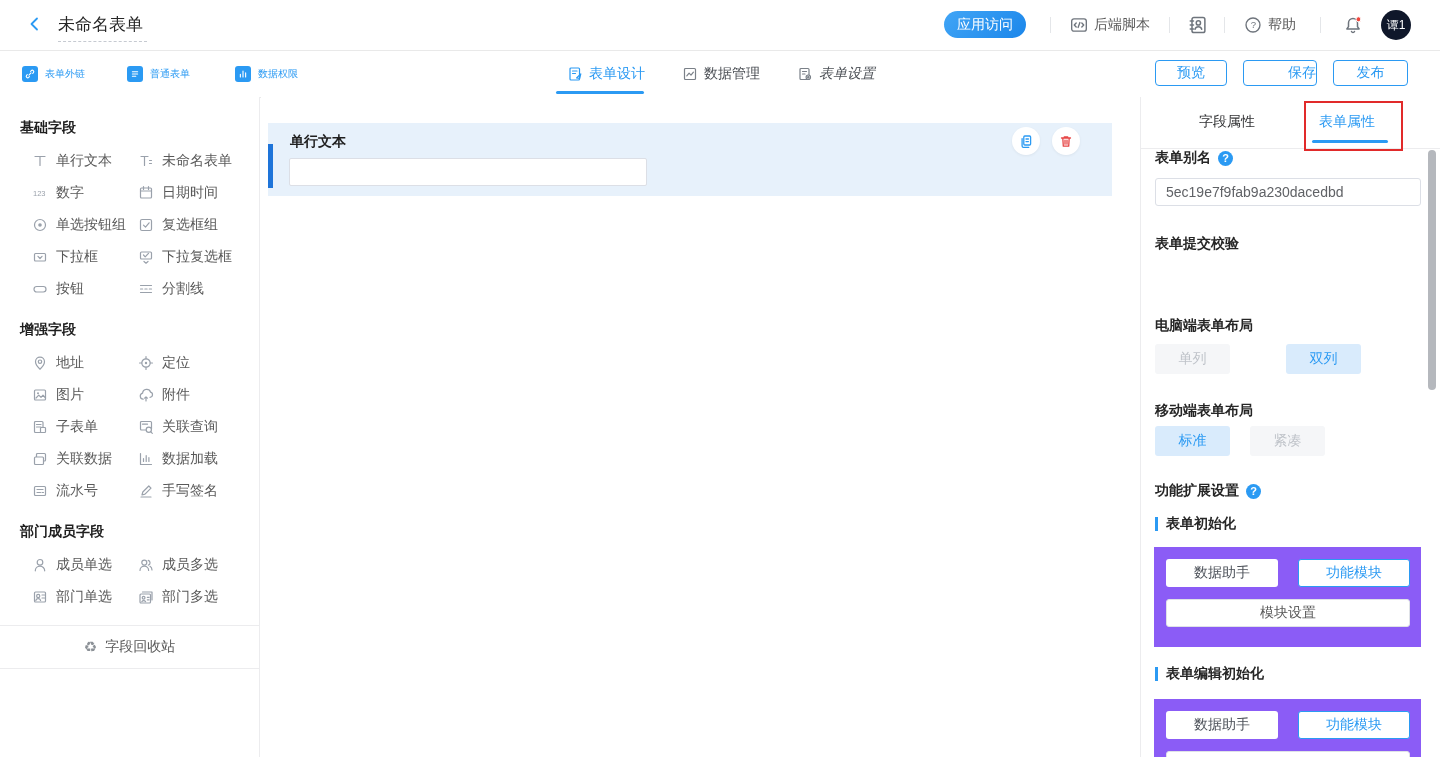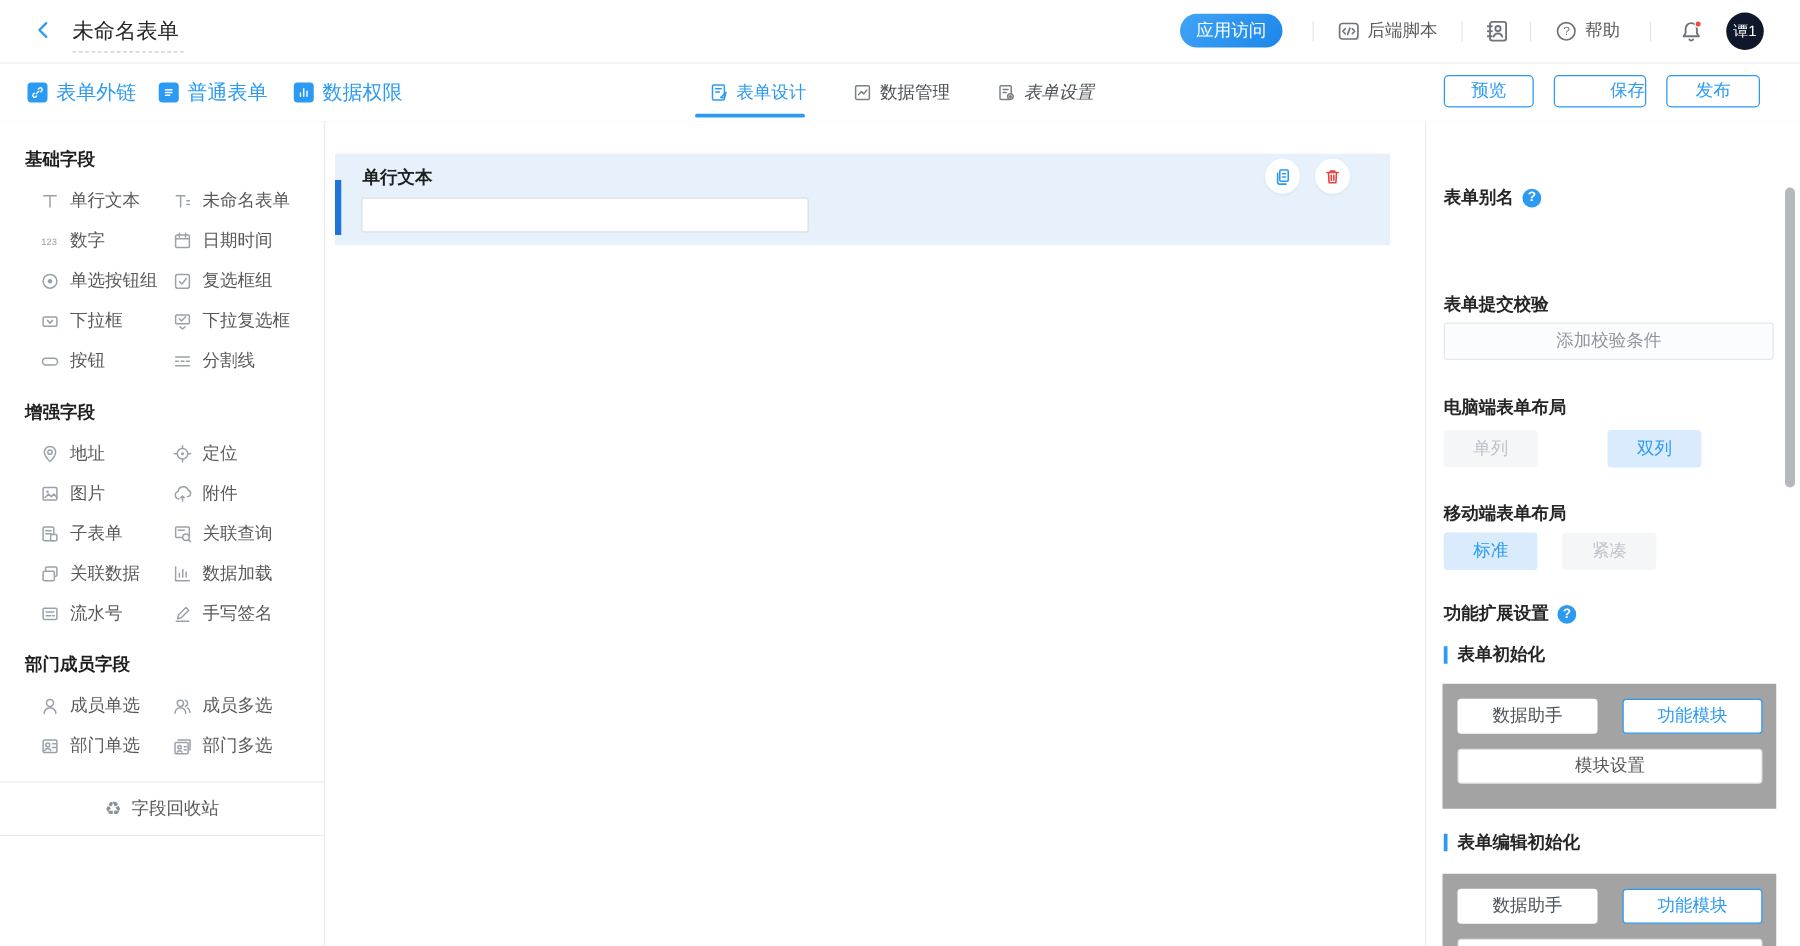--- a/index.html
+++ b/index.html
@@ -27,21 +27,21 @@
   .top-item{position:absolute;top:0;height:50px;display:flex;align-items:center;gap:6px;
             font-size:14px;color:#595959;cursor:pointer;}
   .top-ic{width:18px;height:18px;fill:none;stroke:#6e747c;stroke-width:1.2;stroke-linecap:round;stroke-linejoin:round;}
   .avatar{position:absolute;left:1381px;top:10px;width:30px;height:30px;border-radius:50%;
           background:#0f172a;color:#fff;font-size:12px;display:flex;align-items:center;
           justify-content:center;cursor:pointer;}
 
   
   .toolbar{position:absolute;top:51px;left:0;width:1440px;height:46px;border-bottom:1px solid #e9e9e9;background:#fff;}
   .shortcut{position:absolute;top:0;height:46px;display:flex;align-items:center;gap:7px;
-            font-size:16px;color:#2b9af3;cursor:pointer;}
+            font-size:10px;color:#2b9af3;cursor:pointer;}
   .bsq{width:16px;height:16px;border-radius:3px;background:#2b9af3;display:flex;align-items:center;justify-content:center;flex:none;}
   .bsq svg{width:12px;height:12px;fill:none;stroke:#fff;stroke-width:1.5;stroke-linecap:round;stroke-linejoin:round;}
   .tab{position:absolute;top:0;height:46px;display:flex;align-items:center;gap:6px;
        font-size:14px;color:#4b4f55;cursor:pointer;}
   .tab svg{width:16px;height:16px;fill:none;stroke:#7a8088;stroke-width:1.2;stroke-linecap:round;stroke-linejoin:round;}
   .tab.active{color:#2b9af3;}
   .tab.active svg{stroke:#2b9af3;}
   .tab-underline{position:absolute;left:556px;bottom:3px;width:88px;height:3px;background:#2b9af3;border-radius:2px;}
   .act-btn{position:absolute;top:9px;height:26px;border:1px solid #2b9af3;border-radius:4px;
            background:#fff;color:#2b9af3;font-size:14px;display:flex;align-items:center;
@@ -85,21 +85,21 @@
   .add-btn{position:absolute;left:14px;top:161px;width:264px;height:30px;background:#fbfcfd;
            border:1px solid #e4e7ed;border-radius:3px;color:#8f959e;font-size:14px;
            display:flex;align-items:center;justify-content:center;cursor:pointer;box-sizing:border-box;}
   .opt{position:absolute;width:75px;height:30px;border-radius:3px;font-size:14px;
        display:flex;align-items:center;justify-content:center;cursor:pointer;}
   .opt-on{background:#d9ebfc;color:#2b9af3;}
   .opt-off{background:#f5f6f8;color:#bfc3c9;}
   .sec-h{position:absolute;left:14px;display:flex;align-items:center;gap:8px;font-weight:bold;
          font-size:14px;color:#262626;}
   .sec-h .bar{width:3px;height:14px;background:#2b9af3;flex:none;}
-  .gbox{position:absolute;left:13px;width:267px;height:100px;background:#a3a3a3;}
+  .gbox{position:absolute;left:13px;width:267px;height:100px;background:#8b5cf6;}
   .gbtn{position:absolute;height:28px;background:#fff;font-size:14px;display:flex;align-items:center;
         justify-content:center;border-radius:3px;cursor:pointer;box-sizing:border-box;}
   .gbtn.plain{color:#4c5159;}
   .gbtn.outline{border:1px solid #2b9af3;color:#2b9af3;}
   .gbtn.module{border:1px solid #dfe2e7;color:#595959;}
 
   .scroll-thumb{position:absolute;left:1428px;top:150px;width:8px;height:240px;background:#b5b8bd;
                 border-radius:4px;cursor:pointer;}
 </style>
 </head>
@@ -415,28 +415,34 @@
       </div>
       <div class="card-round" style="right:32px;">
         <svg viewBox="0 0 16 16" style="stroke:#e64545;">
           <path d="M3.5 5h9M6.3 5V3.8h3.4V5M4.8 5l.5 8.2h5.4l.5-8.2M7 7.2v4M9 7.2v4"></path>
         </svg>
       </div>
     </div>
   </div>
 
   <div class="panel">
+    <div class="p-tabs">
+      <span class="p-tab" style="left:58px;">字段属性</span>
+      <span class="p-tab active" style="left:178px;">表单属性</span>
+      <div class="p-underline"></div>
+      <div class="red-box"></div>
+    </div>
 
     <div class="p-label" style="top:52px;">
       <span>表单别名</span>
       <span class="q">?</span>
     </div>
+    <input class="alias-input abs" type="text" value="5ec19e7f9fab9a230dacedbd" style="">
 
     <div class="p-label" style="top:138px;">表单提交校验</div>
-    <div class="add-btn">添加校验条件</div>
 
     <div class="p-label" style="top:220px;">电脑端表单布局</div>
     <div class="opt opt-off" style="left:14px;top:247px;">单列</div>
     <div class="opt opt-on" style="left:109px;top:247px;margin-left:36px;">双列</div>
 
     <div class="p-label" style="top:305px;">移动端表单布局</div>
     <div class="opt opt-on" style="left:14px;top:329px;">标准</div>
     <div class="opt opt-off" style="left:109px;top:329px;">紧凑</div>
 
     <div class="p-label" style="top:385px;">

